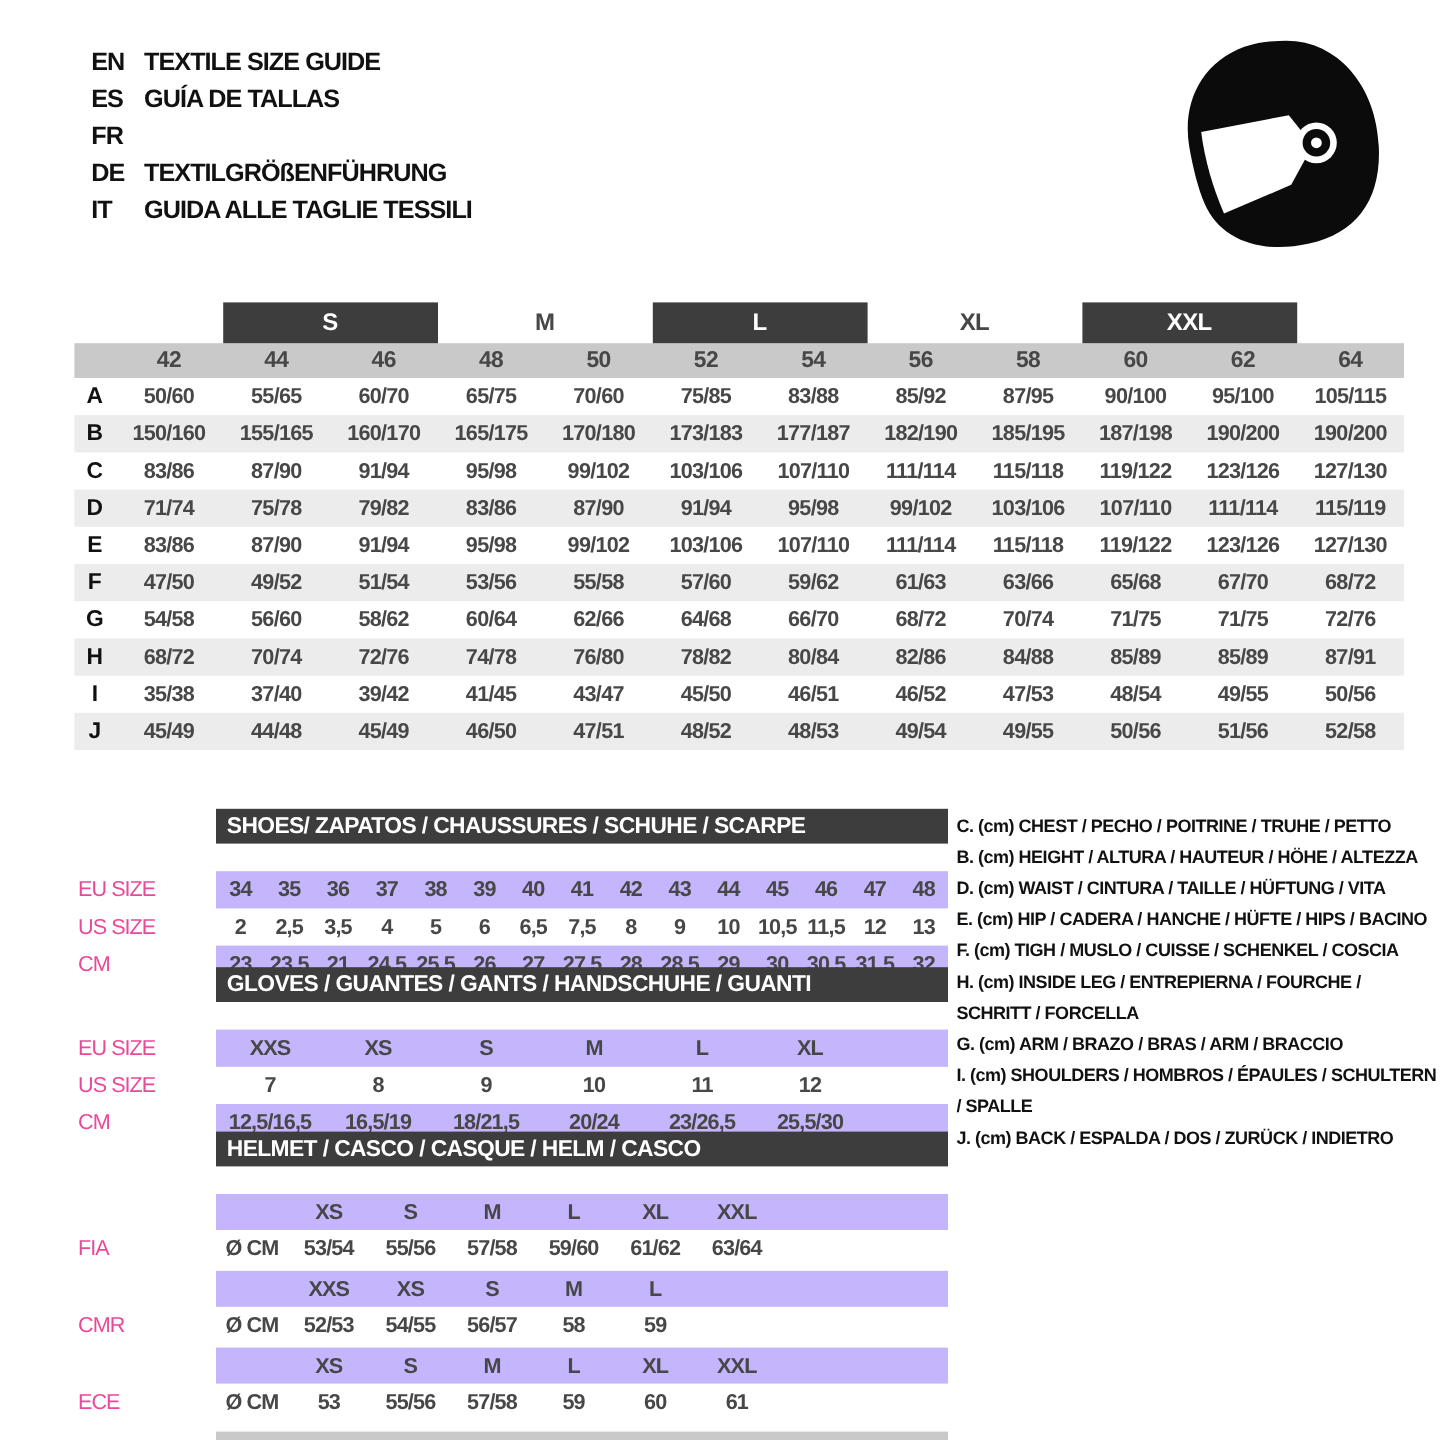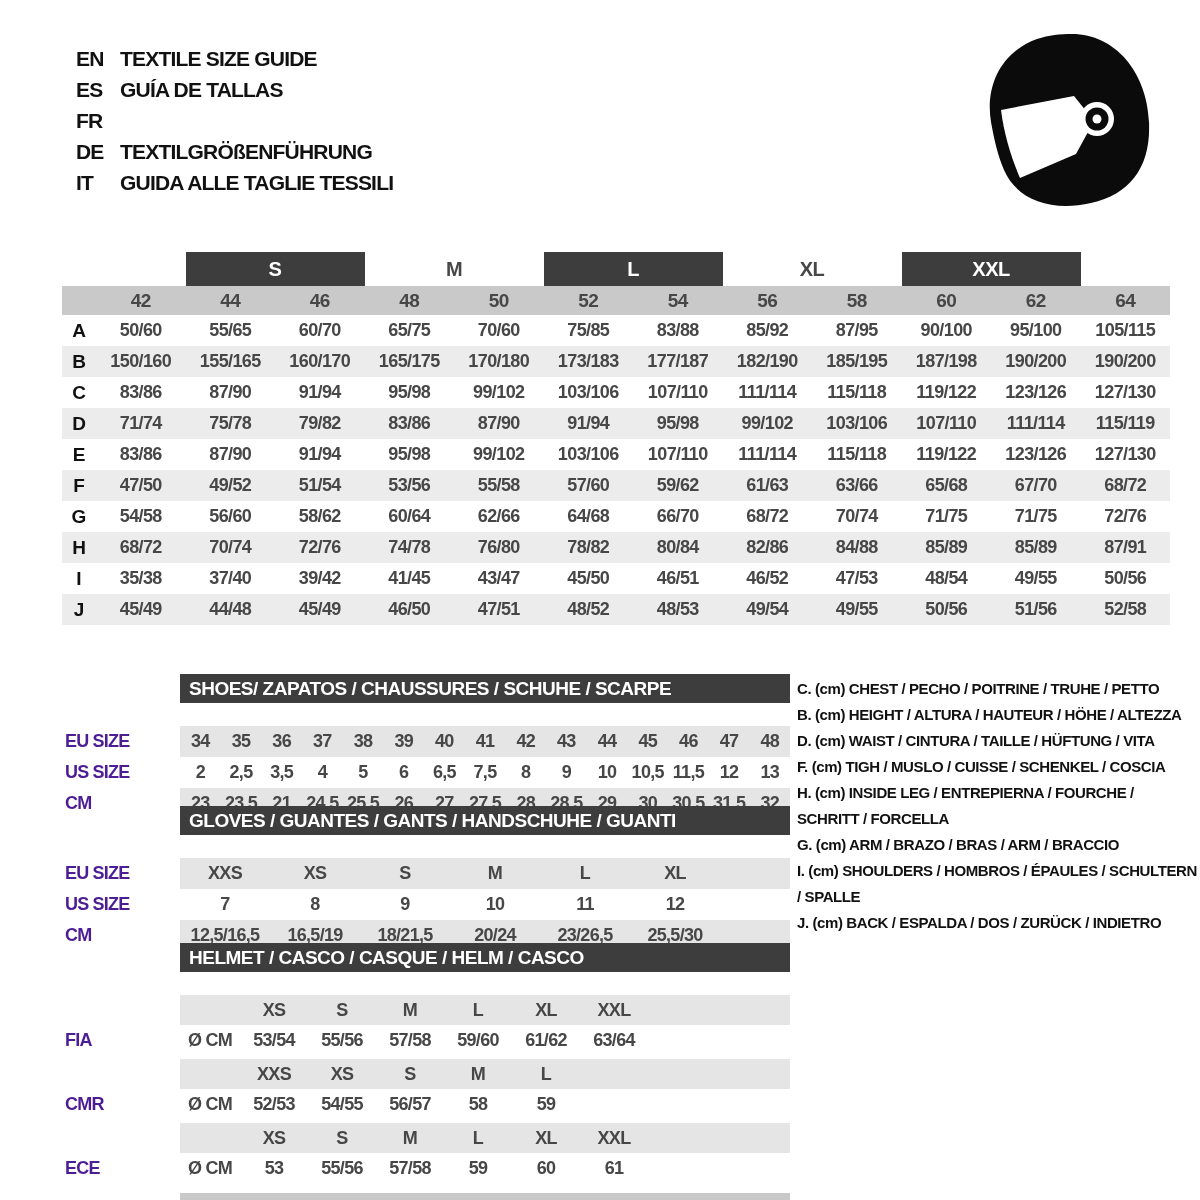--- a/index.html
+++ b/index.html
@@ -1,21 +1,21 @@
 <!DOCTYPE html>
 <html><head>
 <meta charset="utf-8">
 <style>
   html,body{margin:0;padding:0;background:#fff}
   .page{position:relative;width:1200px;height:1200px;background:#fff;overflow:hidden;
         font-family:"Liberation Sans",sans-serif;color:#111}
 
   
   .lang-header{position:absolute;left:76px;top:40px}
-  .lang-row{display:flex;height:31px;align-items:flex-end}
+  .lang-row{display:flex;height:31px;align-items:flex-start}
   .lang-code{width:44px;font-weight:bold;font-size:21px;letter-spacing:-0.8px}
   .lang-title{font-weight:bold;font-size:21px;letter-spacing:-0.8px}
 
   
   .helmet-icon{position:absolute;left:975px;top:26px;width:190px;height:190px}
 
   
   .main-table{position:absolute;left:62px;top:252px;width:1108px}
   .mt-row{display:grid;grid-template-columns:34px repeat(12,1fr)}
   .band-row{height:34px}
@@ -35,24 +35,24 @@
   
   .section{position:absolute;left:65px;width:725px}
   .shoes{top:674px}.gloves{top:806px}.helmet{top:943px}
   .sec-bar-row{display:flex;margin-bottom:23px}
   .sec-spacer{width:115px}
   .sec-bar{flex:1;height:29px;background:#3d3d3d;color:#fff;font-weight:bold;font-size:19px;
            display:flex;align-items:center;padding-left:9px;letter-spacing:-0.5px;box-sizing:border-box}
   .sec-row{display:flex;height:31px}
   .helmet .sec-row{height:30px}
   .helmet .data-sec-row{margin-bottom:4px}
-  .sec-label{width:115px;display:flex;align-items:center;font-weight:bold;font-size:18px;
-             color:#4c1d95;letter-spacing:-0.8px}
+  .sec-label{width:115px;display:flex;align-items:center;font-weight:normal;font-size:18px;
+             color:#ec4899;letter-spacing:-0.8px}
   .sec-band{flex:1;display:flex}
-  .sec-band.shaded{background:#e5e5e5}
+  .sec-band.shaded{background:#c4b5fd}
   .sec-cell{display:flex;align-items:center;justify-content:center;
             font-weight:bold;font-size:18px;color:#474747;letter-spacing:-0.7px}
   .shoes .sec-cell{flex:1}
   .gloves .sec-cell{width:90px;flex:none}
   .helmet .sec-cell.hcell{width:68px;flex:none}
   .helmet .sec-cell.unit-cell{width:60px;flex:none}
 
   
   .legend{position:absolute;left:797px;top:676px;width:402px}
   .legend-item{font-weight:bold;font-size:15px;line-height:26px;color:#111;letter-spacing:-0.4px}
@@ -471,20 +471,21 @@
             <div class="sec-cell hcell">61</div>
           </div>
         </div>
       </div>
   </div>
 
   <div class="legend">
       <div class="legend-item">C. (cm) CHEST / PECHO / POITRINE / TRUHE / PETTO</div>
       <div class="legend-item">B. (cm) HEIGHT / ALTURA / HAUTEUR / HÖHE / ALTEZZA</div>
       <div class="legend-item">D. (cm) WAIST / CINTURA / TAILLE / HÜFTUNG / VITA</div>
+      <div class="legend-item">E. (cm) HIP / CADERA / HANCHE / HÜFTE / HIPS / BACINO</div>
       <div class="legend-item">F. (cm) TIGH / MUSLO / CUISSE / SCHENKEL / COSCIA</div>
       <div class="legend-item">H. (cm) INSIDE LEG / ENTREPIERNA / FOURCHE / SCHRITT / FORCELLA</div>
       <div class="legend-item">G. (cm) ARM / BRAZO / BRAS / ARM / BRACCIO</div>
       <div class="legend-item">I. (cm) SHOULDERS / HOMBROS / ÉPAULES / SCHULTERN / SPALLE</div>
       <div class="legend-item">J. (cm) BACK / ESPALDA / DOS / ZURÜCK / INDIETRO</div>
     </div>
 
   <div class="bottom-strip"></div>
 
 </div>

